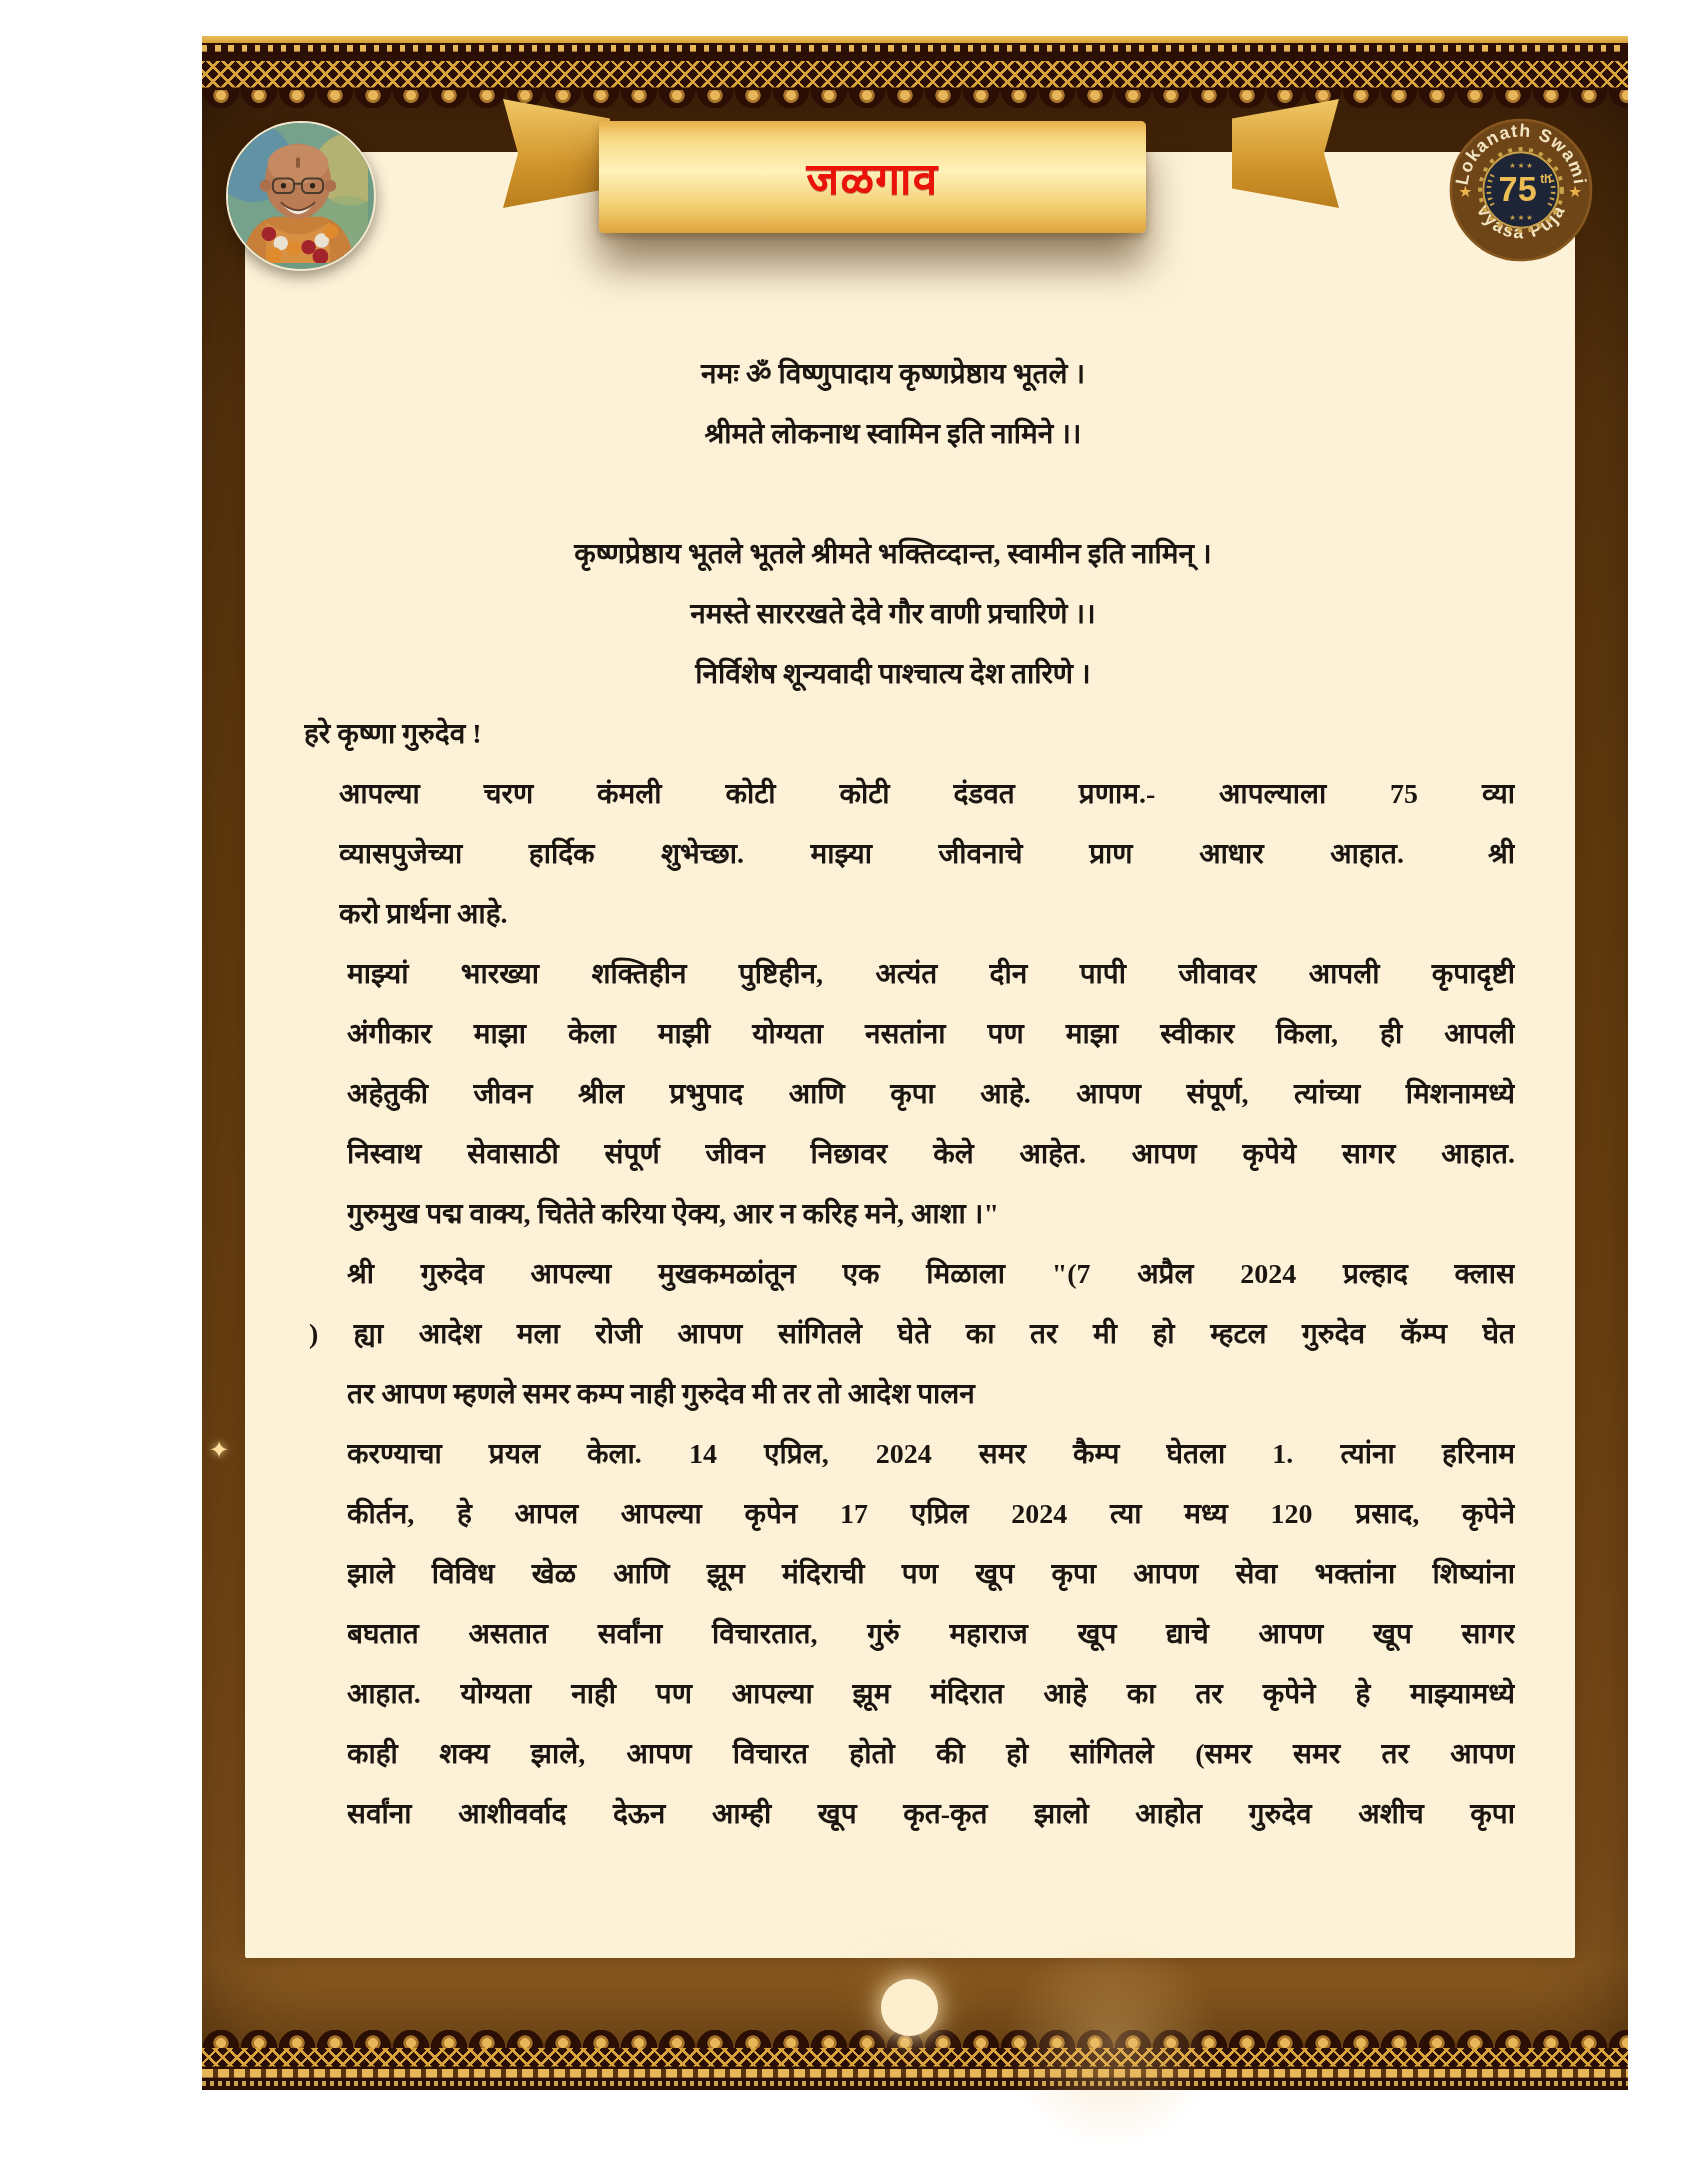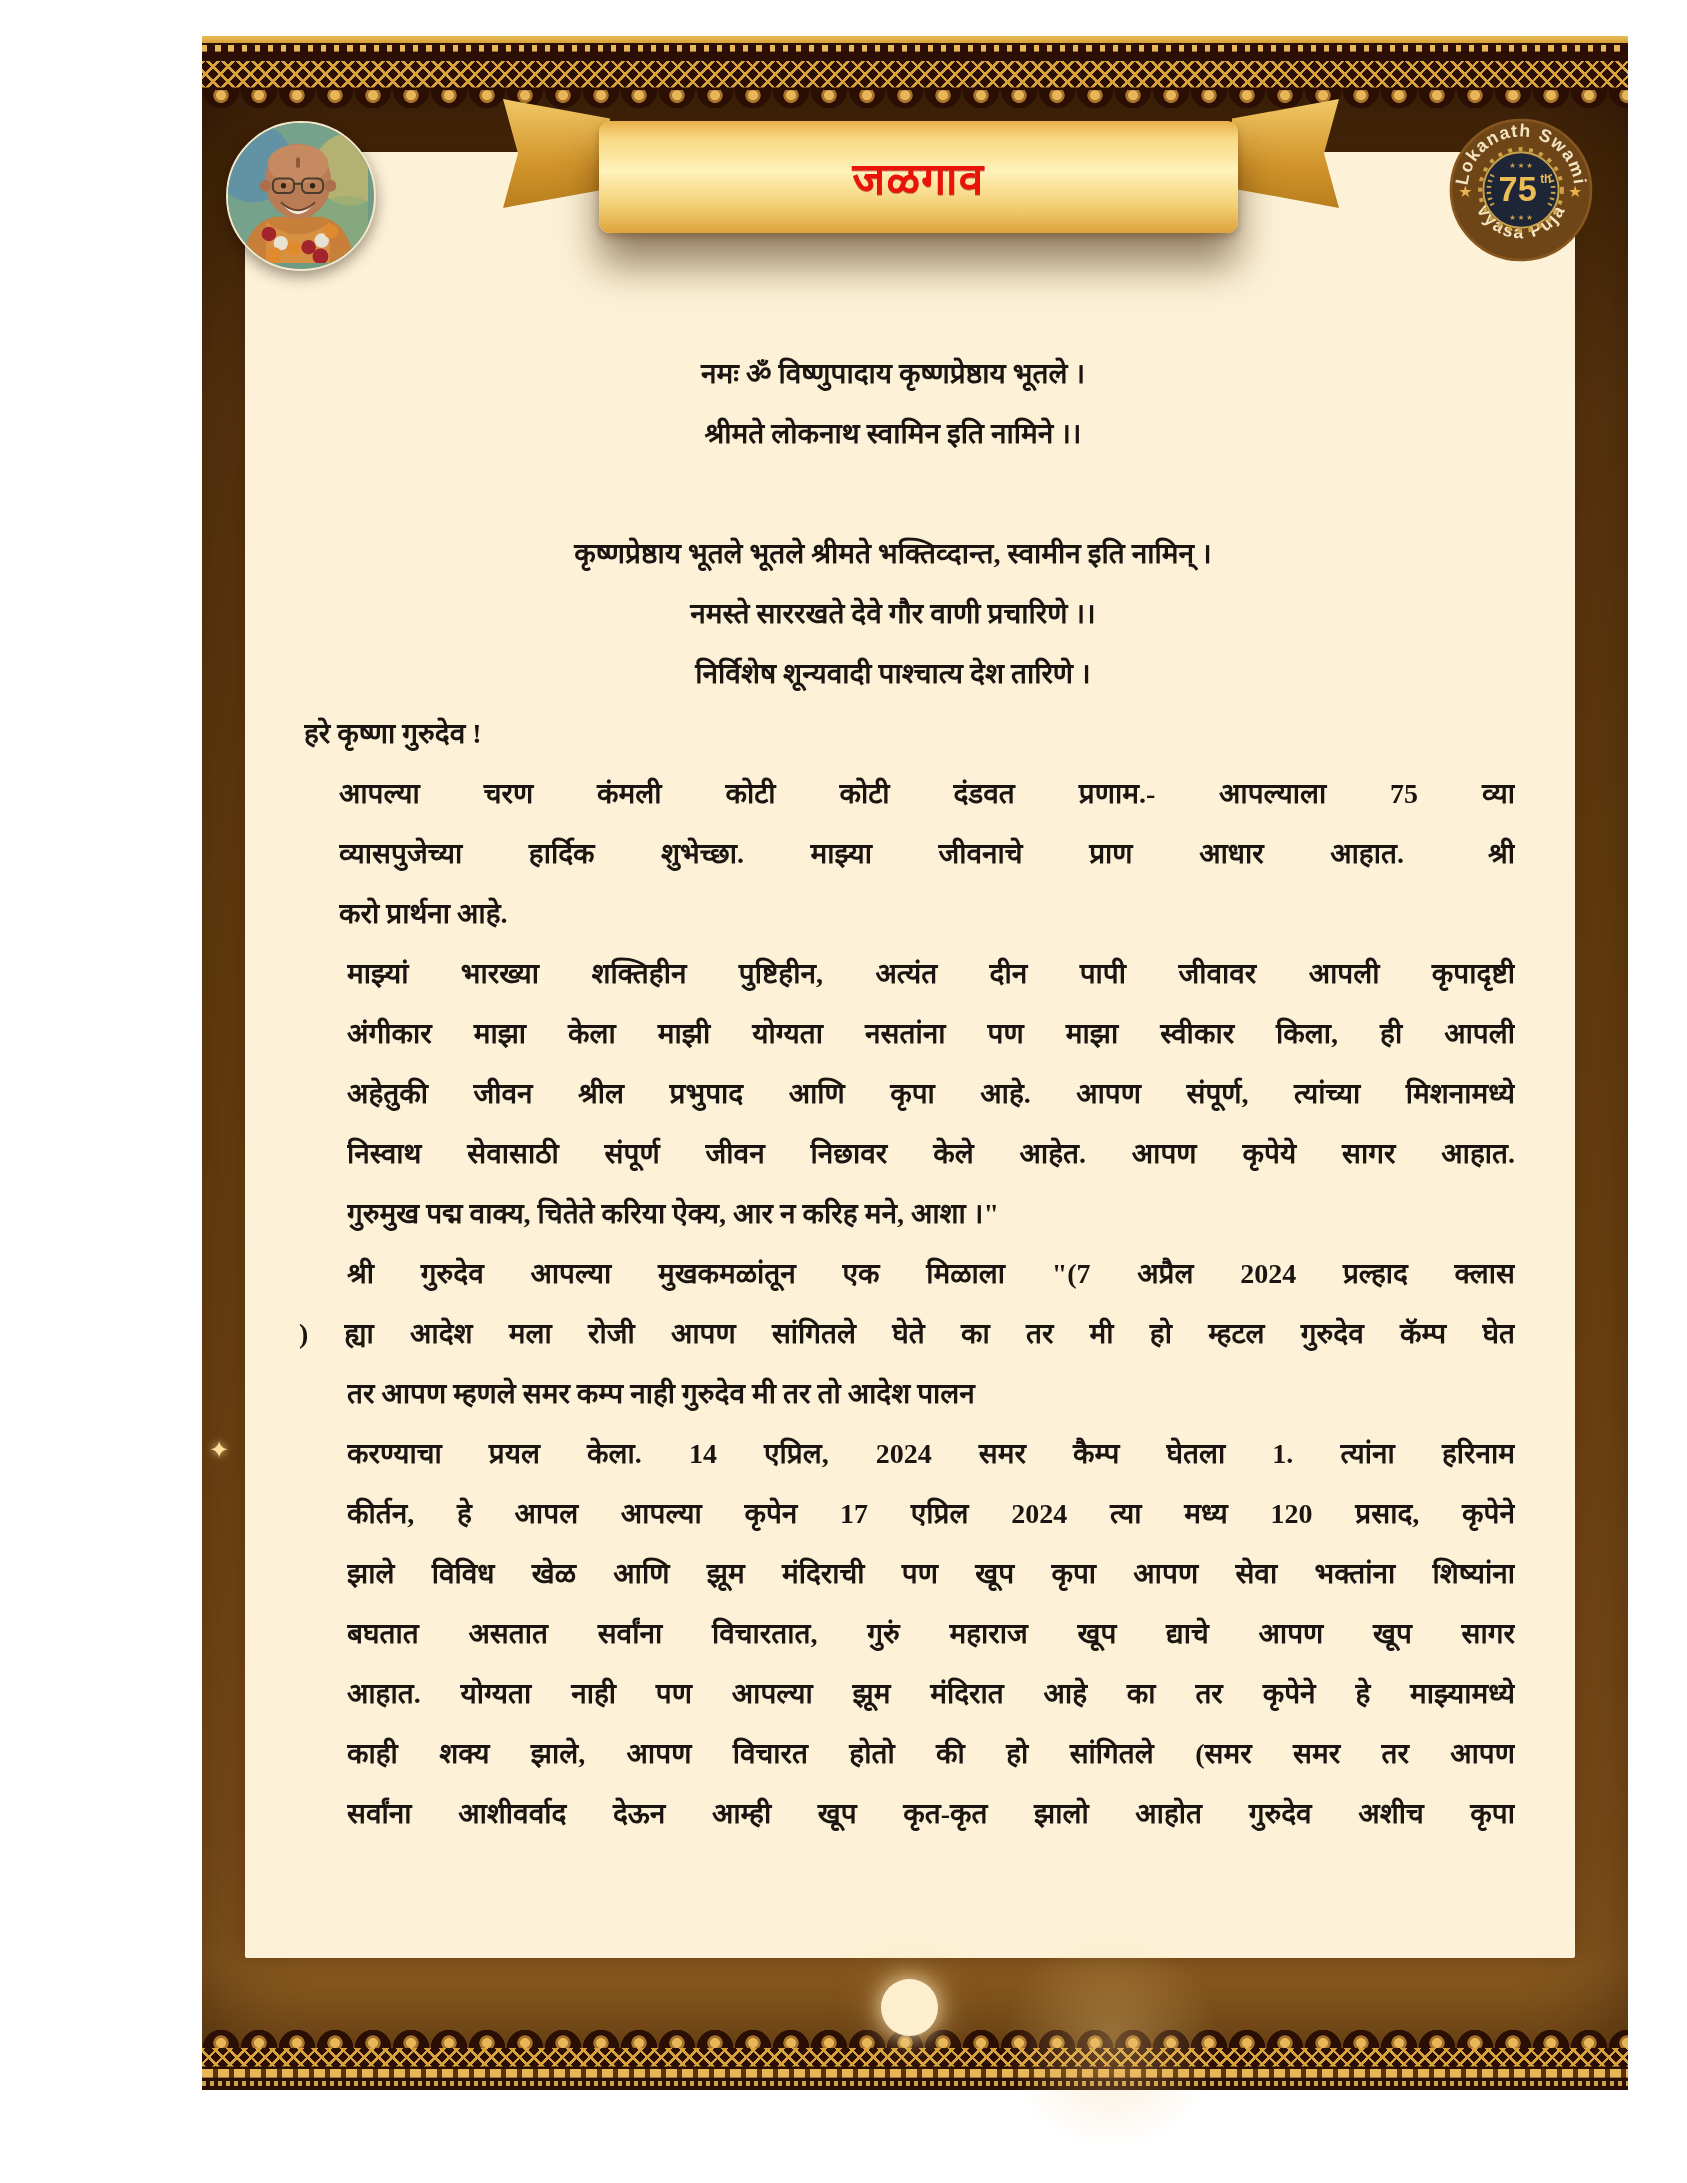--- a/index.html
+++ b/index.html
@@ -59,23 +59,23 @@
     position:absolute;left:245px;top:152px;width:1330px;height:1806px;
     background:#fdf2d7;border-radius:2.6px;
     box-shadow:0 0 26.5px rgba(40,18,2,.35);
   }
   
   .fold{position:absolute;top:99px;width:107px;height:109px;z-index:3;
     background:linear-gradient(180deg,#f0c765,#d2952c 60%,#b97f1d);}
   .fold-left{left:503px;clip-path:polygon(0% 0%,100% 18%,100% 82%,0% 100%,14% 50%);}
   .fold-right{left:1232px;clip-path:polygon(100% 0%,0% 18%,0% 82%,100% 100%,86% 50%);}
   .ribbon-center{
-    position:absolute;left:599px;top:121px;width:639px;height:112px;z-index:4;
+    position:absolute;left:599px;top:121px;width:547px;height:112px;z-index:4;
     background:linear-gradient(180deg,#e8b04a 0%,#f7d983 16%,#fff2bb 45%,#f3cf72 76%,#dfa23c 100%);
-    border-radius:11px;
+    border-radius:5px;
     box-shadow:0 32px 40px rgba(66,36,8,.55),0 4px 8px rgba(90,50,10,.35);
     display:flex;align-items:center;justify-content:center;
   }
   .ribbon-title{
     font-size:44px;font-weight:bold;color:#e91309;letter-spacing:1.3px;
     text-shadow:0 0.7px 0 rgba(120,10,5,.4);
   }
   
   .photo{
     position:absolute;left:226px;top:121px;width:146px;height:146px;z-index:5;
@@ -87,21 +87,21 @@
   
   .letter{
     position:absolute;left:271px;top:344px;width:1244px;z-index:2;
     font-size:28px;font-weight:700;color:#1a1510;line-height:60px;
   }
   .line{height:60px;overflow:hidden;white-space:normal;}
   .center{text-align:center;}
   .sal{margin-left:33px;}
   .p1{margin-left:68px;}
   .p2{margin-left:76px;}
-  .outdent{margin-left:28px;}
+  .outdent{margin-left:38px;}
   .j{text-align:justify;text-align-last:justify;}
   
   .page-marker{
     position:absolute;left:881px;top:1979px;width:57px;height:57px;z-index:4;
     border-radius:50%;background:#fdeecd;
     box-shadow:0 0 22.5px rgba(255,236,190,.85),0 0 46px rgba(230,190,120,.5);
   }
   .glow{
     position:absolute;left:777px;top:1892px;width:265px;height:225px;z-index:1;
     background:radial-gradient(circle at 50% 50%,rgba(235,195,125,.35),rgba(235,195,125,0) 62%);

